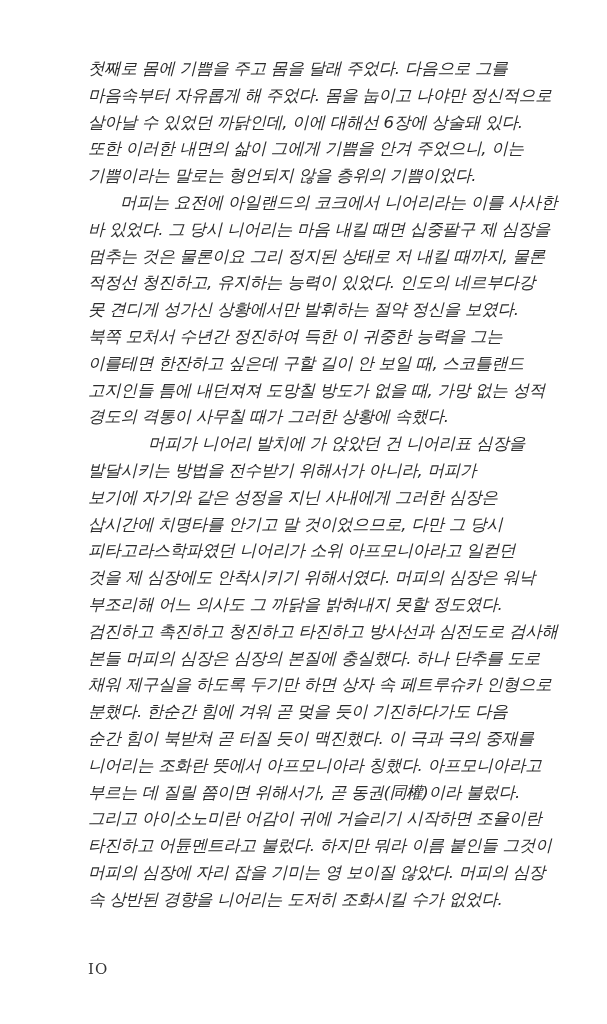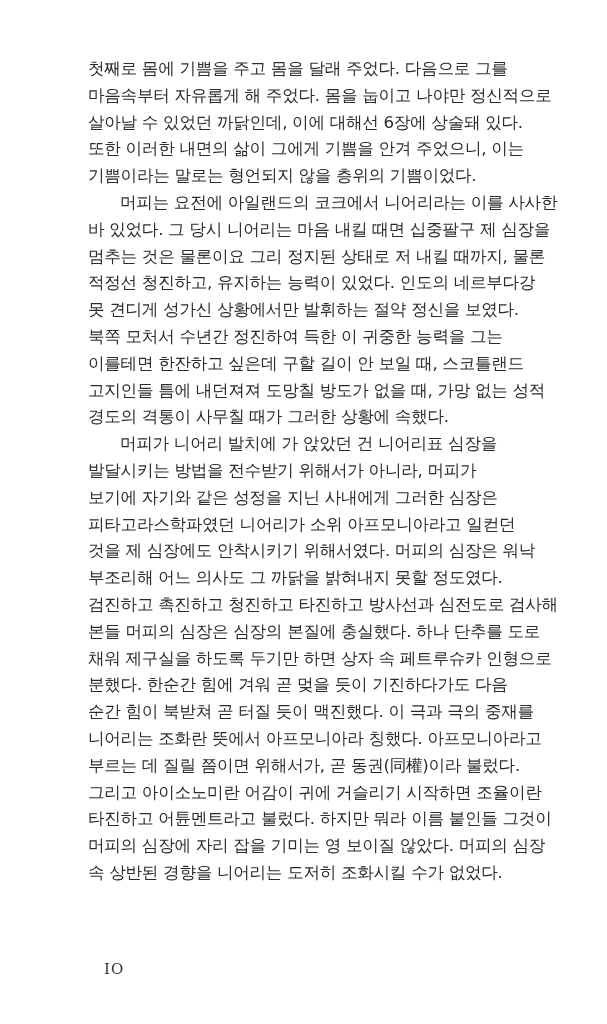--- a/index.html
+++ b/index.html
@@ -13,35 +13,37 @@
       position: relative;
       overflow: hidden;
       font-family: "DejaVu Sans", "Liberation Sans", sans-serif;
       color: #2b2b2b;
     }
     .page {
       position: absolute;
       left: 88px;
       top: 56px;
       width: 465px;
+      font-style: italic;
     }
     .line {
       display: block;
       font-size: 16.6px;
       line-height: 26.8px;
       height: 26.8px;
       white-space: nowrap;
       letter-spacing: -0.3px;
     }
     .line.indent {
       padding-left: 32px;
+      text-align: center;
     }
     .page-number {
       position: absolute;
-      left: 104px;
+      left: 88px;
       top: 960px;
       font-family: "DejaVu Serif", "Liberation Serif", serif;
       font-size: 15px;
       letter-spacing: 1px;
       color: #333333;
     }
   </style>
 </head>
 <body>
 
@@ -56,20 +58,21 @@
     <span class="line">멈추는 것은 물론이요 그리 정지된 상태로 저 내킬 때까지, 물론</span>
     <span class="line">적정선 청진하고, 유지하는 능력이 있었다. 인도의 네르부다강</span>
     <span class="line">못 견디게 성가신 상황에서만 발휘하는 절약 정신을 보였다.</span>
     <span class="line">북쪽 모처서 수년간 정진하여 득한 이 귀중한 능력을 그는</span>
     <span class="line">이를테면 한잔하고 싶은데 구할 길이 안 보일 때, 스코틀랜드</span>
     <span class="line">고지인들 틈에 내던져져 도망칠 방도가 없을 때, 가망 없는 성적</span>
     <span class="line">경도의 격통이 사무칠 때가 그러한 상황에 속했다.</span>
     <span class="line indent">머피가 니어리 발치에 가 앉았던 건 니어리표 심장을</span>
     <span class="line">발달시키는 방법을 전수받기 위해서가 아니라, 머피가</span>
     <span class="line">보기에 자기와 같은 성정을 지닌 사내에게 그러한 심장은</span>
+    <span class="line">삽시간에 치명타를 안기고 말 것이었으므로, 다만 그 당시</span>
     <span class="line">피타고라스학파였던 니어리가 소위 아프모니아라고 일컫던</span>
     <span class="line">것을 제 심장에도 안착시키기 위해서였다. 머피의 심장은 워낙</span>
     <span class="line">부조리해 어느 의사도 그 까닭을 밝혀내지 못할 정도였다.</span>
     <span class="line">검진하고 촉진하고 청진하고 타진하고 방사선과 심전도로 검사해</span>
     <span class="line">본들 머피의 심장은 심장의 본질에 충실했다. 하나 단추를 도로</span>
     <span class="line">채워 제구실을 하도록 두기만 하면 상자 속 페트루슈카 인형으로</span>
     <span class="line">분했다. 한순간 힘에 겨워 곧 멎을 듯이 기진하다가도 다음</span>
     <span class="line">순간 힘이 북받쳐 곧 터질 듯이 맥진했다. 이 극과 극의 중재를</span>
     <span class="line">니어리는 조화란 뜻에서 아프모니아라 칭했다. 아프모니아라고</span>
     <span class="line">부르는 데 질릴 쯤이면 위해서가, 곧 동권(同權)이라 불렀다.</span>

